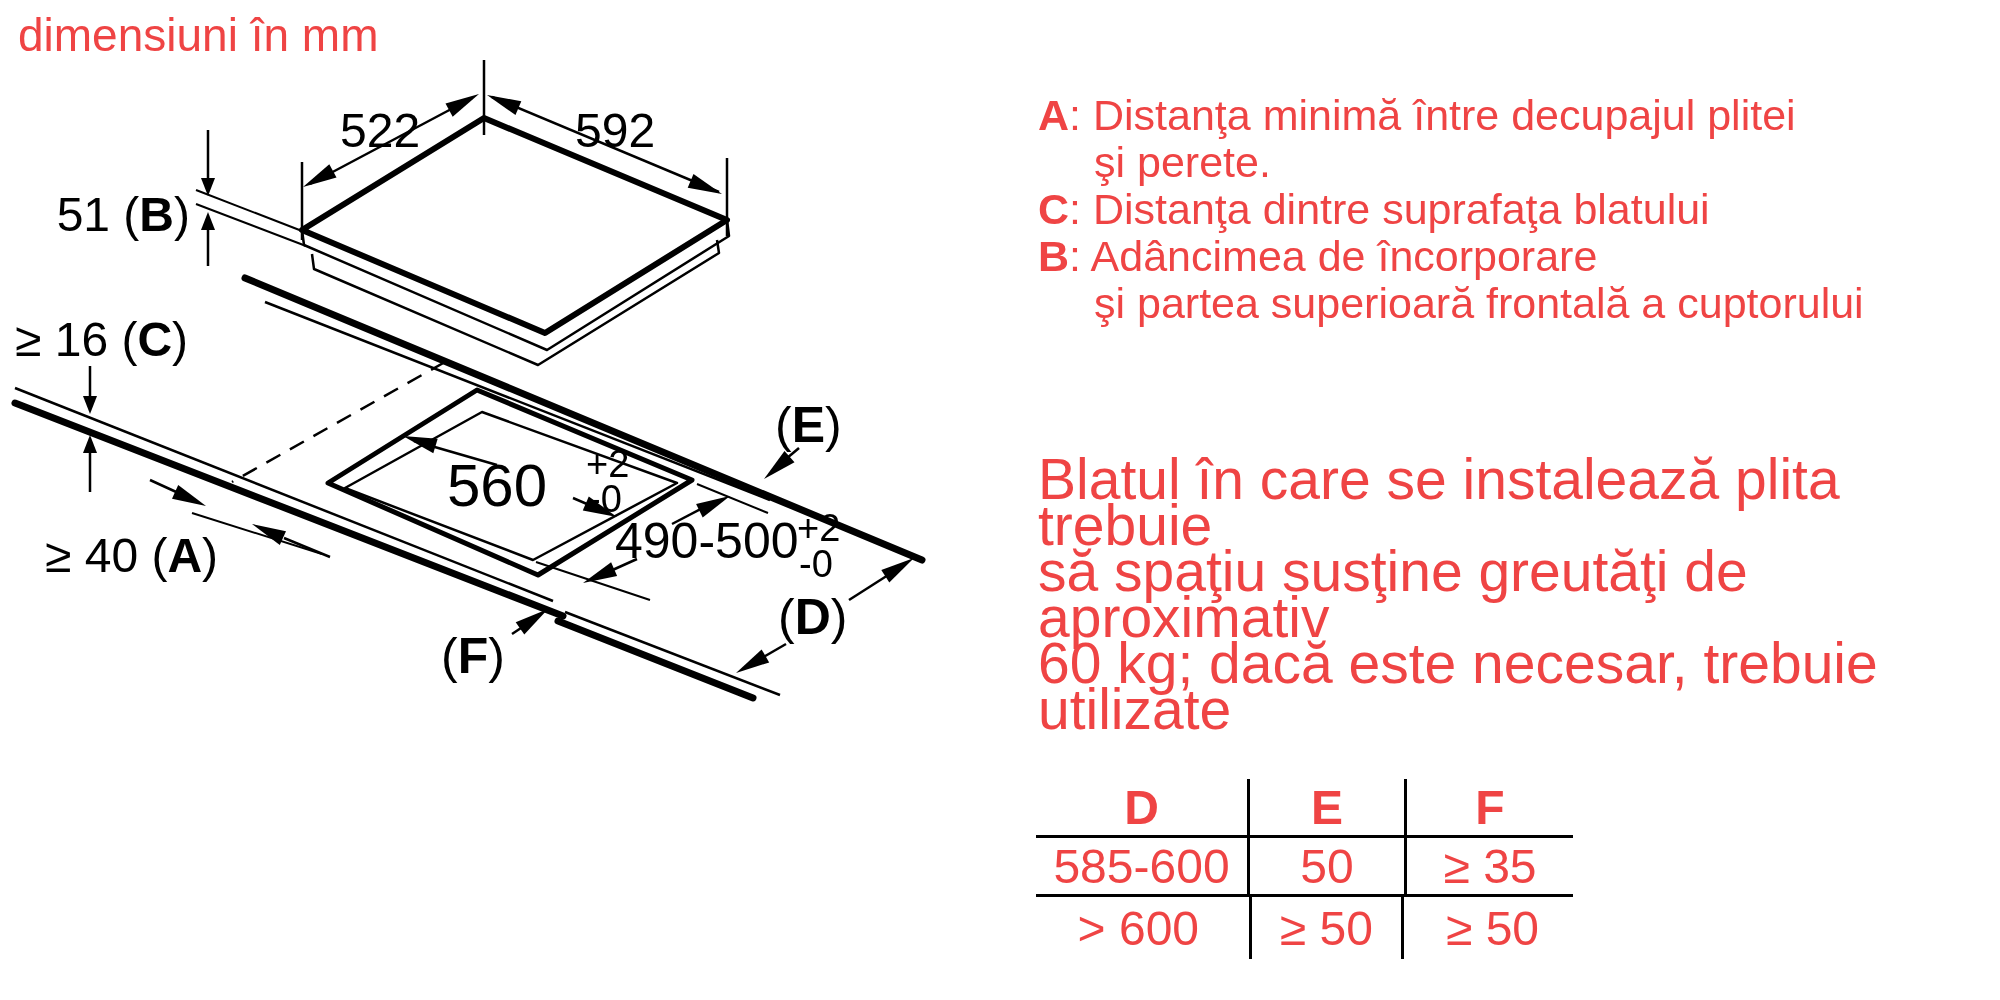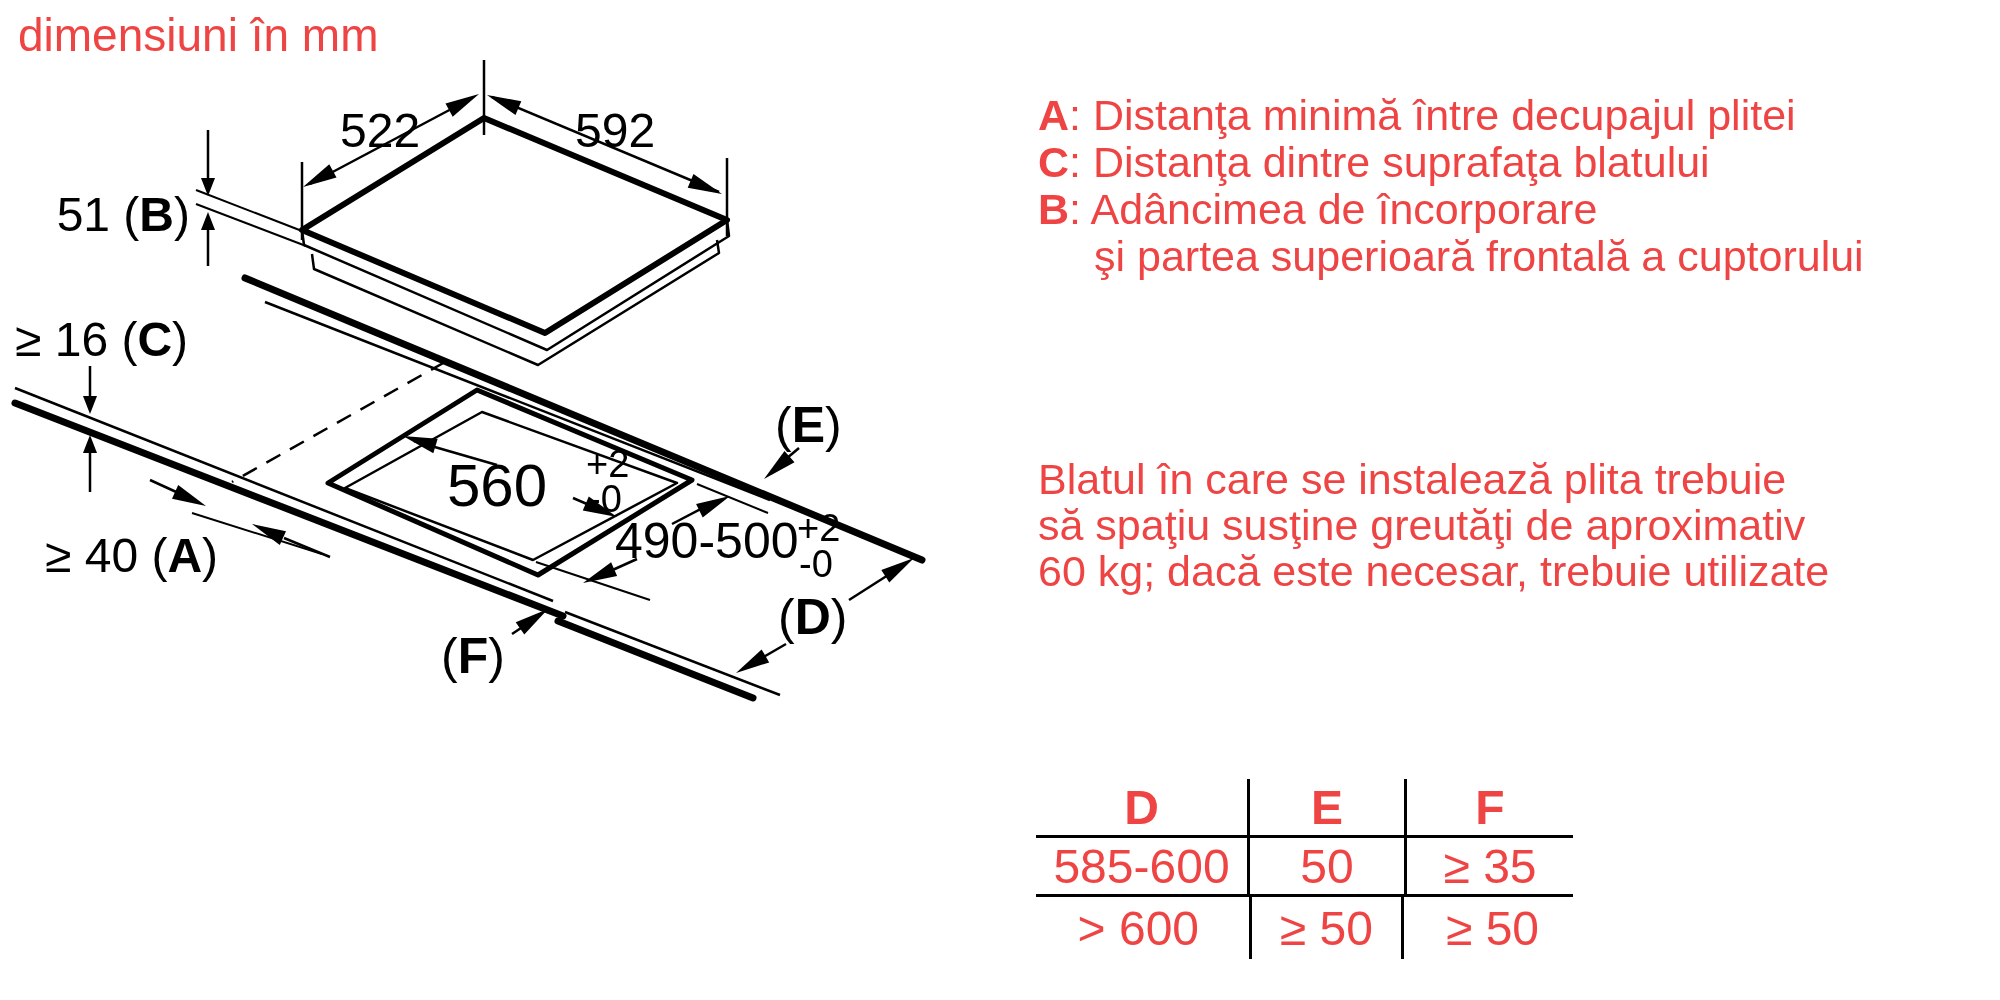--- a/index.html
+++ b/index.html
@@ -8,21 +8,21 @@
   .title{position:absolute;left:18px;top:8px;font-size:46px;}
   svg text{font-family:"Liberation Sans",sans-serif;fill:#000;}
   .b{font-weight:bold;}
   .t48{font-size:48px;}
   .t60{font-size:60px;}
   .t50{font-size:50px;}
   .t38{font-size:38px;}
   .legend{position:absolute;left:1038px;top:92px;width:930px;font-size:43px;line-height:47px;}
   .lline{white-space:nowrap;}
   .ind{padding-left:56px;}
-  .para{position:absolute;left:1038px;top:456px;width:930px;font-size:43px;line-height:46px;}
+  .para{position:absolute;left:1038px;top:456px;width:930px;font-size:57px;line-height:46px;}
   .dtable{position:absolute;left:1036px;top:779px;width:537px;font-size:48px;}
   .trow{display:flex;}
   .trow.hb{border-bottom:3px solid #000;}
   .tcell{box-sizing:border-box;display:flex;align-items:center;justify-content:center;}
   .c0{width:211px;}
   .c1{width:160px;border-left:3px solid #000;border-right:3px solid #000;}
   .c2{width:166px;}
   .rh{height:56px;}
   .r2{height:62px;gap:8px;}
   .hdr{font-weight:bold;}
@@ -146,20 +146,21 @@
 
     <g>
       <line x1="512" y1="634" x2="533" y2="620" stroke="#000" stroke-width="2.5"></line>
       <polygon points="548,609 524.3,634.6 515.7,622.2" fill="#000"></polygon>
       <text x="441" y="673" class="t50"><tspan>(</tspan><tspan class="b">F</tspan><tspan>)</tspan></text>
     </g>
   </svg>
 
   <div class="legend">
     <div class="lline"><span class="b">A</span><span>: </span><span>Distanţa minimă între decupajul plitei</span></div>
+    <div class="lline ind">şi perete.</div>
     <div class="lline"><span class="b">C</span><span>: </span><span>Distanţa dintre suprafaţa blatului</span></div>
     <div class="lline"><span class="b">B</span><span>: </span><span>Adâncimea de încorporare</span></div>
     <div class="lline ind">şi partea superioară frontală a cuptorului</div>
   </div>
 
   <div class="para">
     <div>Blatul în care se instalează plita trebuie</div>
     <div>să spaţiu susţine greutăţi de aproximativ</div>
     <div>60 kg; dacă este necesar, trebuie utilizate</div>
   </div>

